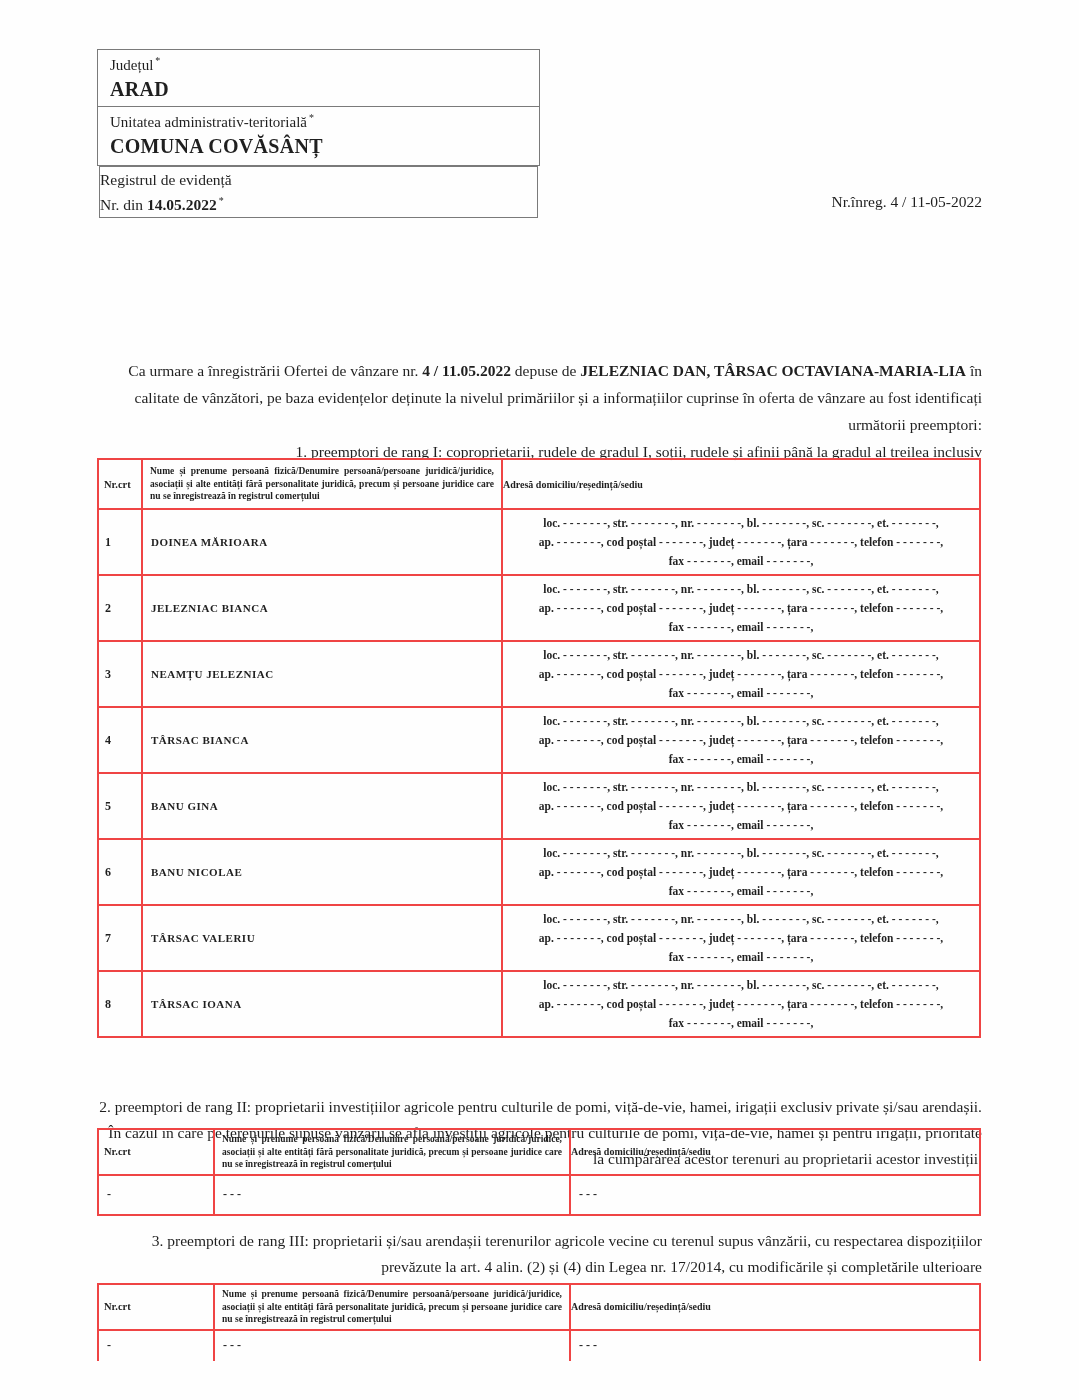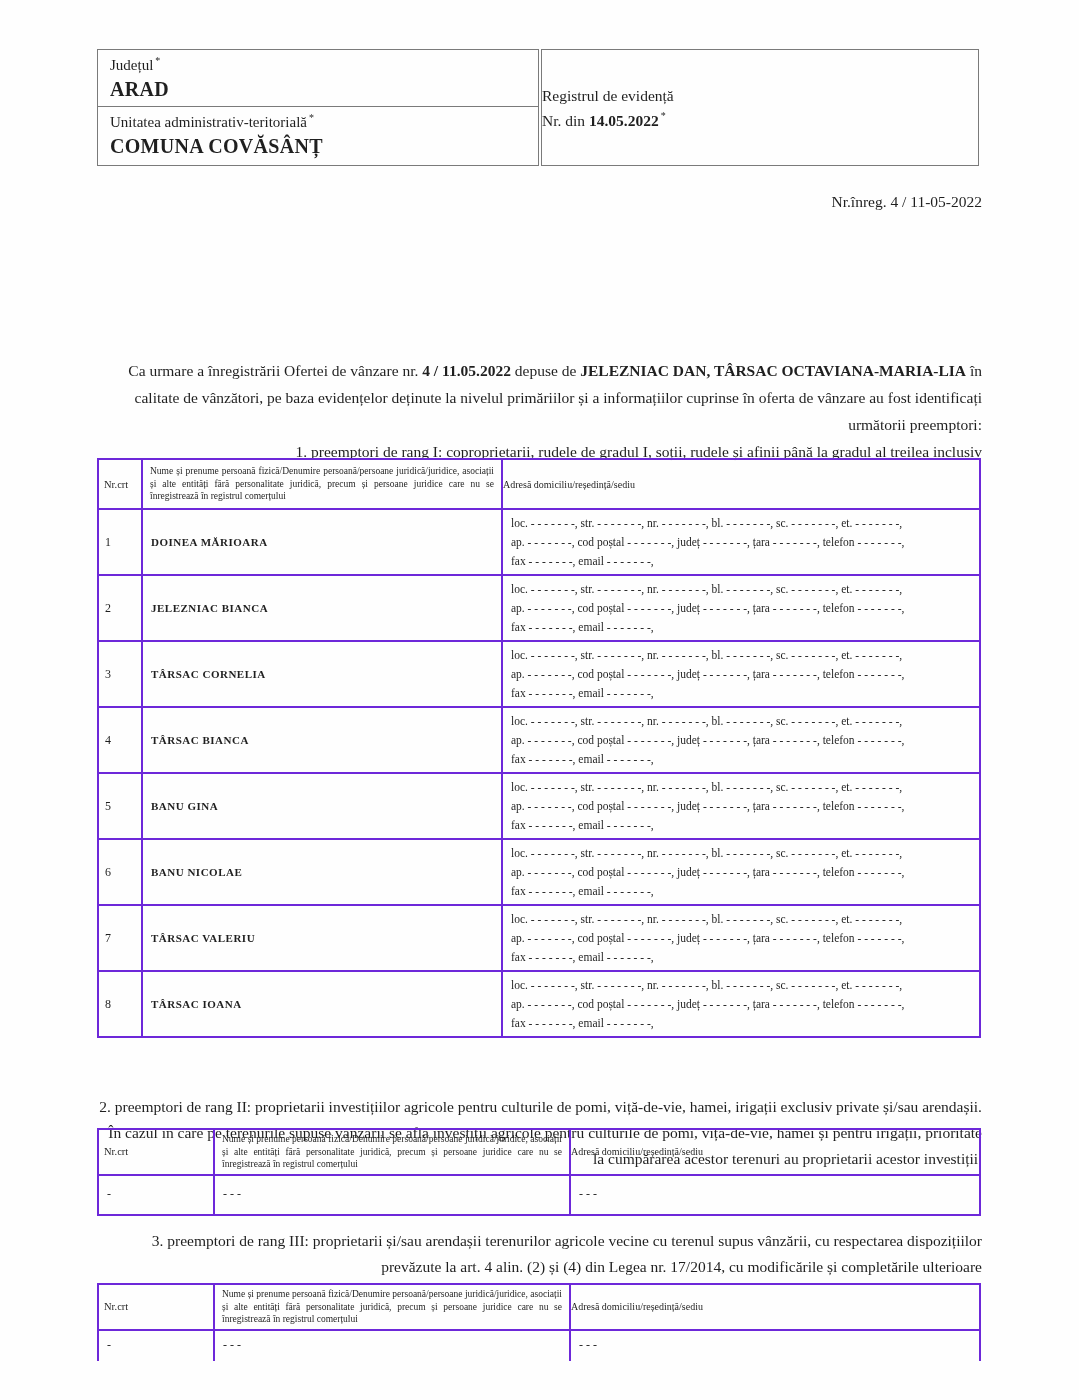--- a/index.html
+++ b/index.html
@@ -7,21 +7,21 @@
     position:relative;
     width:1079px;height:1400px;
     background:#fefefe;
     font-family:"Liberation Serif","DejaVu Serif",serif;
     color:#1f1f1f;
     overflow:hidden;
   }
   sup.star{font-size:10px;vertical-align:super;line-height:0;margin-left:2px;}
 
   
-  .hdr{position:absolute;left:97px;top:49px;display:flex;width:882px;}
+  .hdr{position:absolute;left:97px;top:49px;display:flex;width:882px;flex-direction:column;}
   .hbox-left{width:441px;border:1px solid #7a7a7a;background:#fefefe;}
   .hcell{padding:3px 12px 4px 12px;line-height:24px;font-size:15px;height:49px;}
   .hcell + .hcell{border-top:1px solid #7a7a7a;height:51px;}
   .hcell .val{font-weight:bold;font-size:20px;letter-spacing:.3px;}
   .hbox-right{width:437px;border:1px solid #7a7a7a;margin-left:2px;
     display:flex;flex-direction:column;justify-content:center;align-items:flex-start;
     text-align:center;font-size:15.5px;line-height:25px;}
   .hbox-right .val{font-weight:bold;}
 
   
@@ -35,33 +35,33 @@
   .blk{position:absolute;left:97px;width:885px;font-size:15.5px;}
   .blk p{margin:0;text-align:right;}
   .intro-block{top:357px;line-height:27px;}
   .justify{text-align:justify;}
   .sec2-block{top:1050px;line-height:26px;margin-top:44px;}
   .sec3-block{top:1228px;line-height:26px;}
   .b{font-weight:bold;}
 
   
   table.doc{border-collapse:collapse;table-layout:fixed;position:absolute;left:97px;}
-  table.doc td,table.doc th{border:2px solid #6d28d9;overflow:hidden;}
+  table.doc td,table.doc th{border:2px solid #ef4444;overflow:hidden;font-weight:bold;}
   table.t1{top:458px;width:882px;}
   table.t2{top:1128px;width:882px;}
   table.t3{top:1283px;width:882px;}
   th.h-nr{font-weight:normal;font-size:10.5px;text-align:left;padding:2px 2px 2px 5px;vertical-align:middle;}
   th.h-name{font-weight:normal;font-size:9.5px;line-height:12.5px;text-align:justify;
     padding:3px 7px;vertical-align:middle;}
   th.h-addr{font-weight:normal;font-size:10px;text-align:left;padding:2px 0;vertical-align:middle;}
   .t1 tr.hrow{height:50px;}
   .t1 tr.drow{height:66px;}
   td.c-nr{font-size:12px;padding:2px 2px 2px 6px;vertical-align:middle;}
   td.c-name{font-weight:bold;font-size:11px;letter-spacing:.5px;padding:2px 8px;vertical-align:middle;margin-left:36px;}
-  td.c-addr{font-size:11.5px;line-height:19px;padding:3px 8px;vertical-align:middle;}
+  td.c-addr{font-size:11.5px;line-height:19px;padding:3px 8px;vertical-align:middle;text-align:center;}
   td.c-addr div{white-space:nowrap;}
   .t2 tr.hrow,.t3 tr.hrow{height:44px;}
   .t3 tr.hrow{height:40px;}
   .t2 tr.drow{height:40px;}
   .t3 tr.drow{height:31px;}
   .t2 td.c-dash,.t3 td.c-dash{font-size:12px;vertical-align:middle;padding:2px 8px;}
   .t3 tr.drow td{border-bottom:none;}
 </style>
 </head>
 <body>
@@ -120,21 +120,21 @@
       <td class="c-nr">2</td>
       <td class="c-name">JELEZNIAC BIANCA</td>
       <td class="c-addr">
         <div>loc. - - - - - - -, str. - - - - - - -, nr. - - - - - - -, bl. - - - - - - -, sc. - - - - - - -, et. - - - - - - -,</div>
         <div>ap. - - - - - - -, cod poștal - - - - - - -, județ - - - - - - -, țara - - - - - - -, telefon - - - - - - -,</div>
         <div>fax - - - - - - -, email - - - - - - -,</div>
       </td>
     </tr>
     <tr class="drow">
       <td class="c-nr">3</td>
-      <td class="c-name">TÂRSAC CORNELIA</td>
+      <td class="c-name">NEAMȚU JELEZNIAC</td>
       <td class="c-addr">
         <div>loc. - - - - - - -, str. - - - - - - -, nr. - - - - - - -, bl. - - - - - - -, sc. - - - - - - -, et. - - - - - - -,</div>
         <div>ap. - - - - - - -, cod poștal - - - - - - -, județ - - - - - - -, țara - - - - - - -, telefon - - - - - - -,</div>
         <div>fax - - - - - - -, email - - - - - - -,</div>
       </td>
     </tr>
     <tr class="drow">
       <td class="c-nr">4</td>
       <td class="c-name">TÂRSAC BIANCA</td>
       <td class="c-addr">

